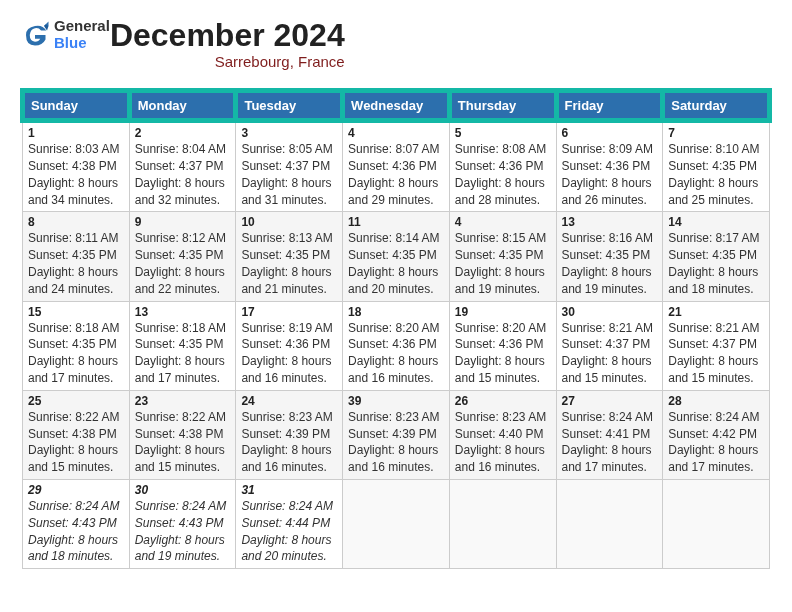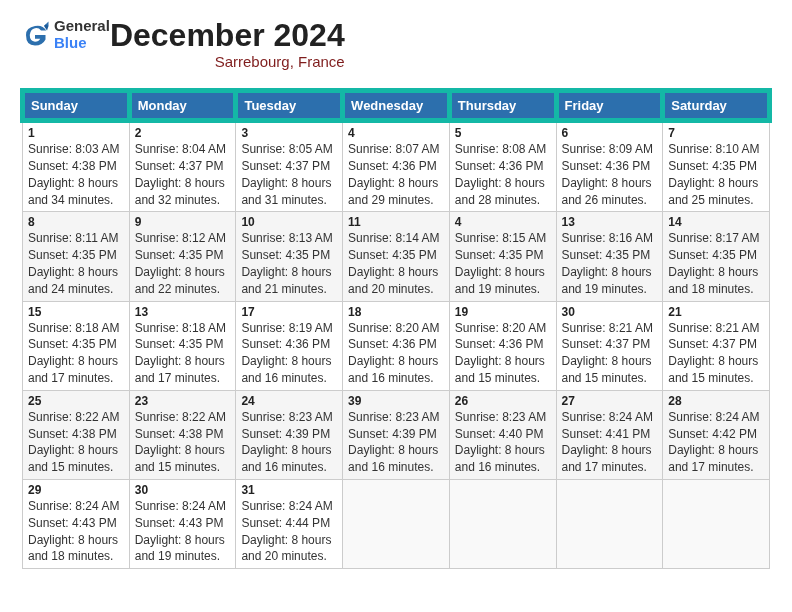--- a/index.html
+++ b/index.html
@@ -97,20 +97,21 @@
     .day-info {
       font-size: 12px;
       color: #333;
       line-height: 1.4;
     }
     .empty-cell {
       background: #f9f9f9 !important;
     }
     .last-row td {
       height: 65px;
+      font-style: italic;
     }
   </style>
 </head>
 <body>
 
 <div class="page">
   <div class="header">
     <div class="logo">
       <svg class="logo-icon" viewBox="0 0 40 40" xmlns="http://www.w3.org/2000/svg">
         <path d="M8 20 Q8 10 20 8 Q30 6 35 14 L28 14 Q25 10 20 11 Q14 12 13 20 Q13 28 20 29 Q25 29 27 25 L20 25 L20 20 L34 20 L34 26 Q30 34 20 34 Q8 34 8 20Z" fill="#2c6fad"></path>

